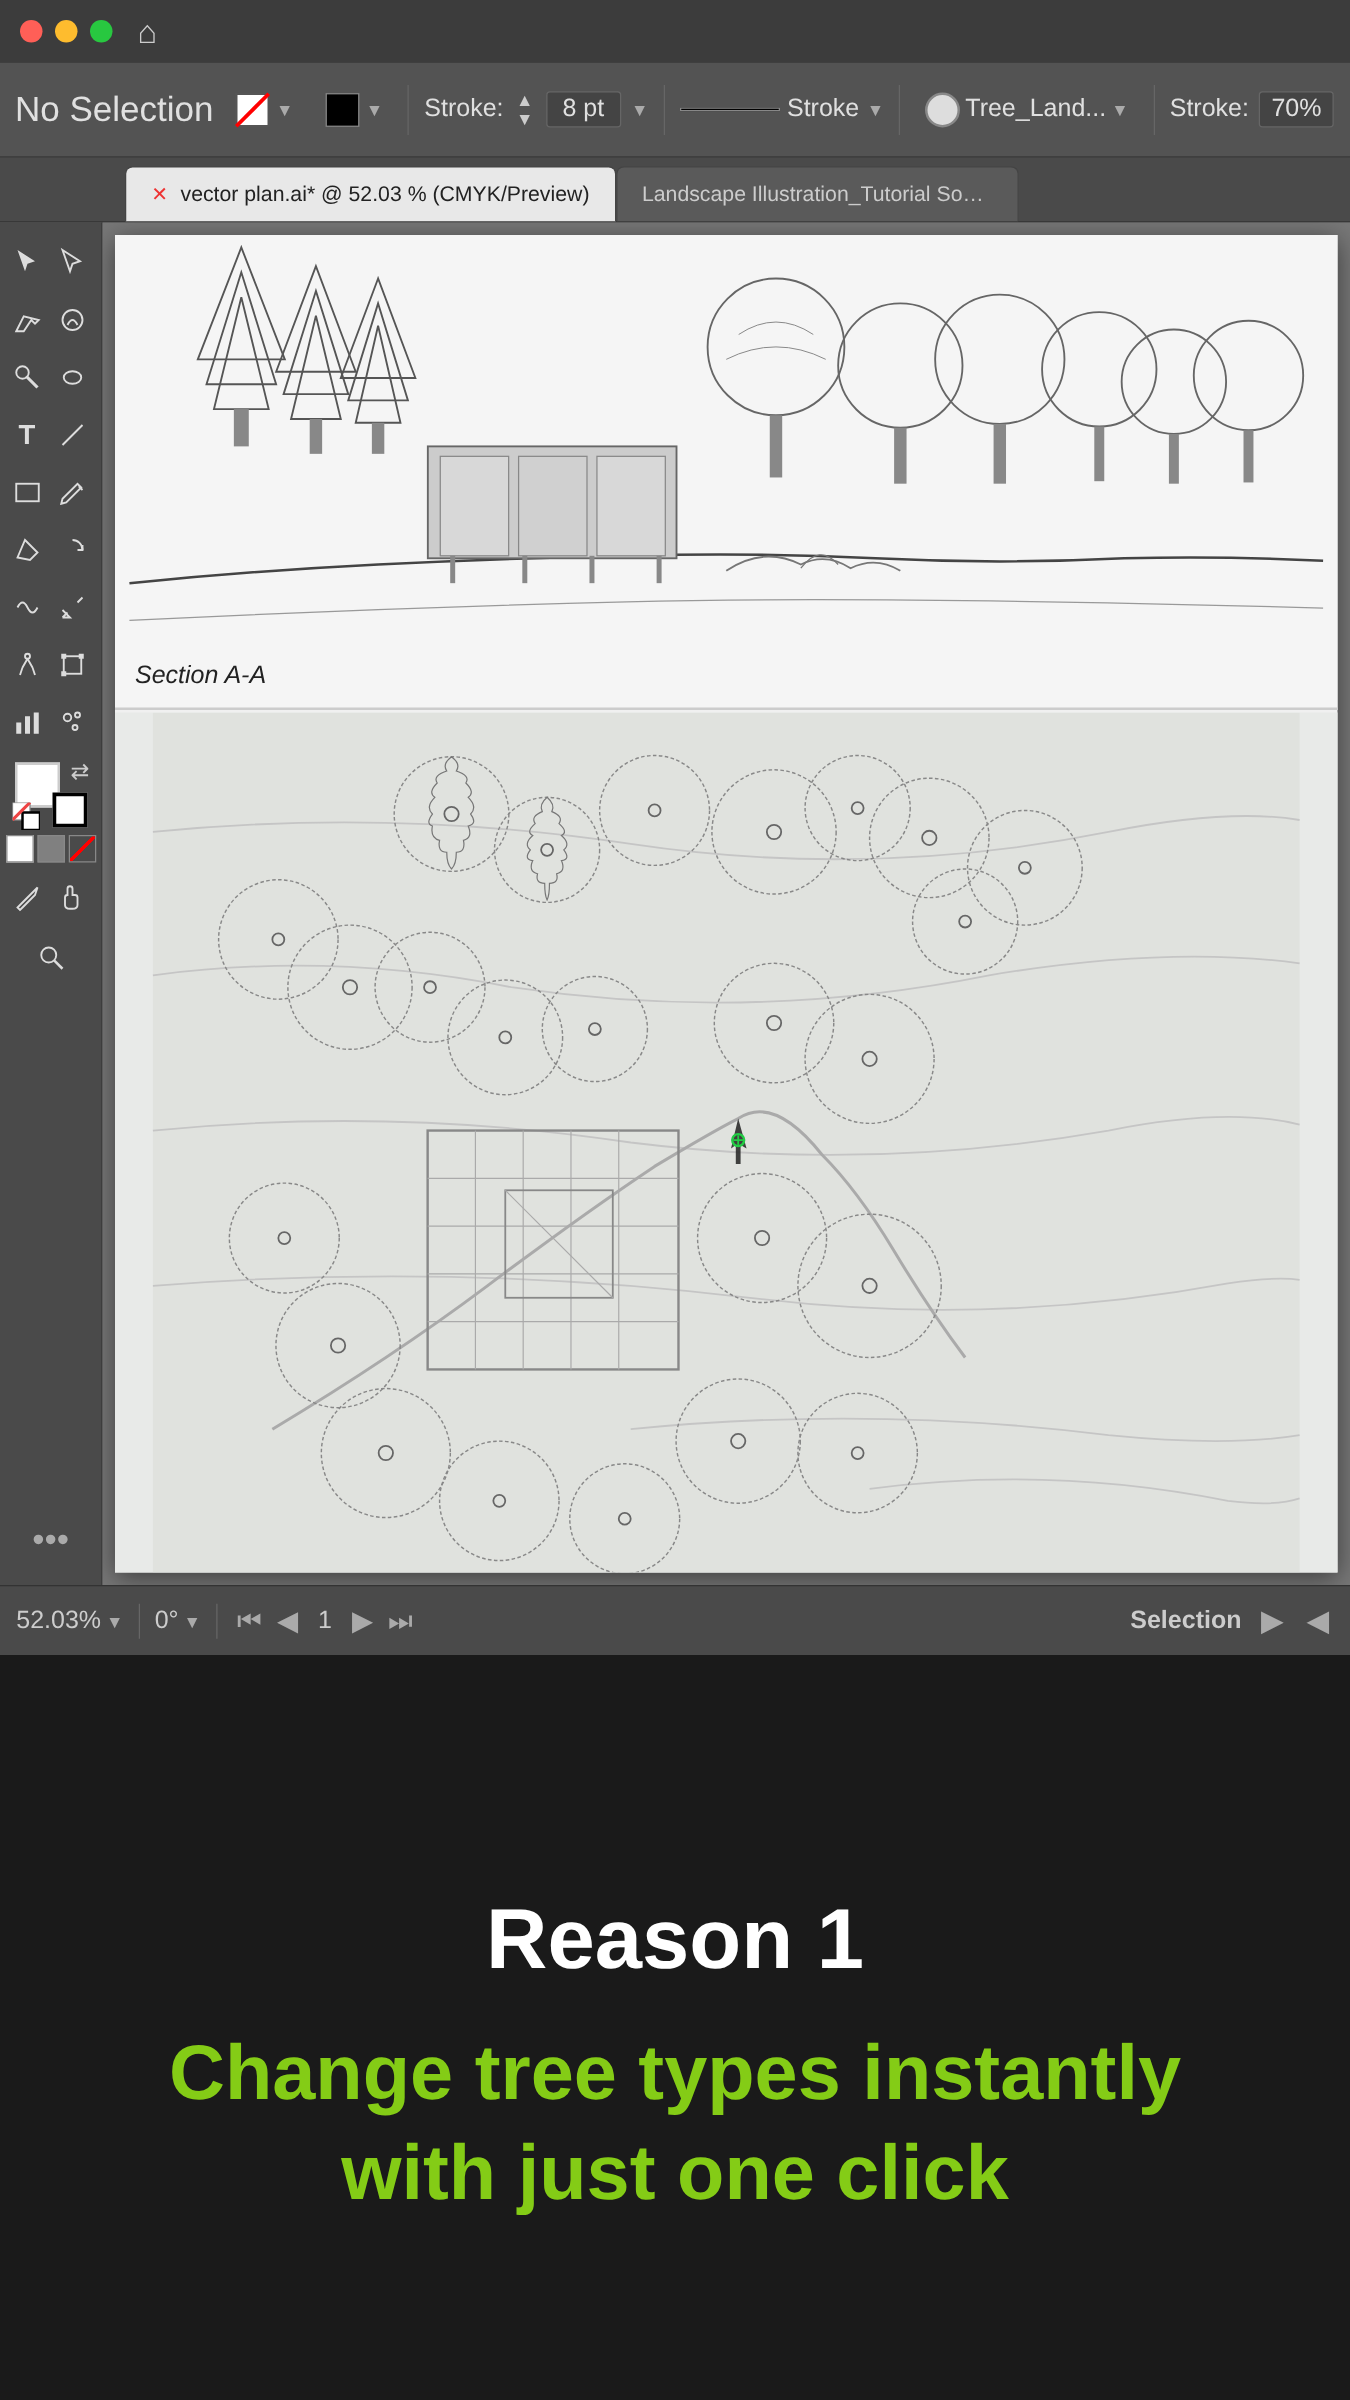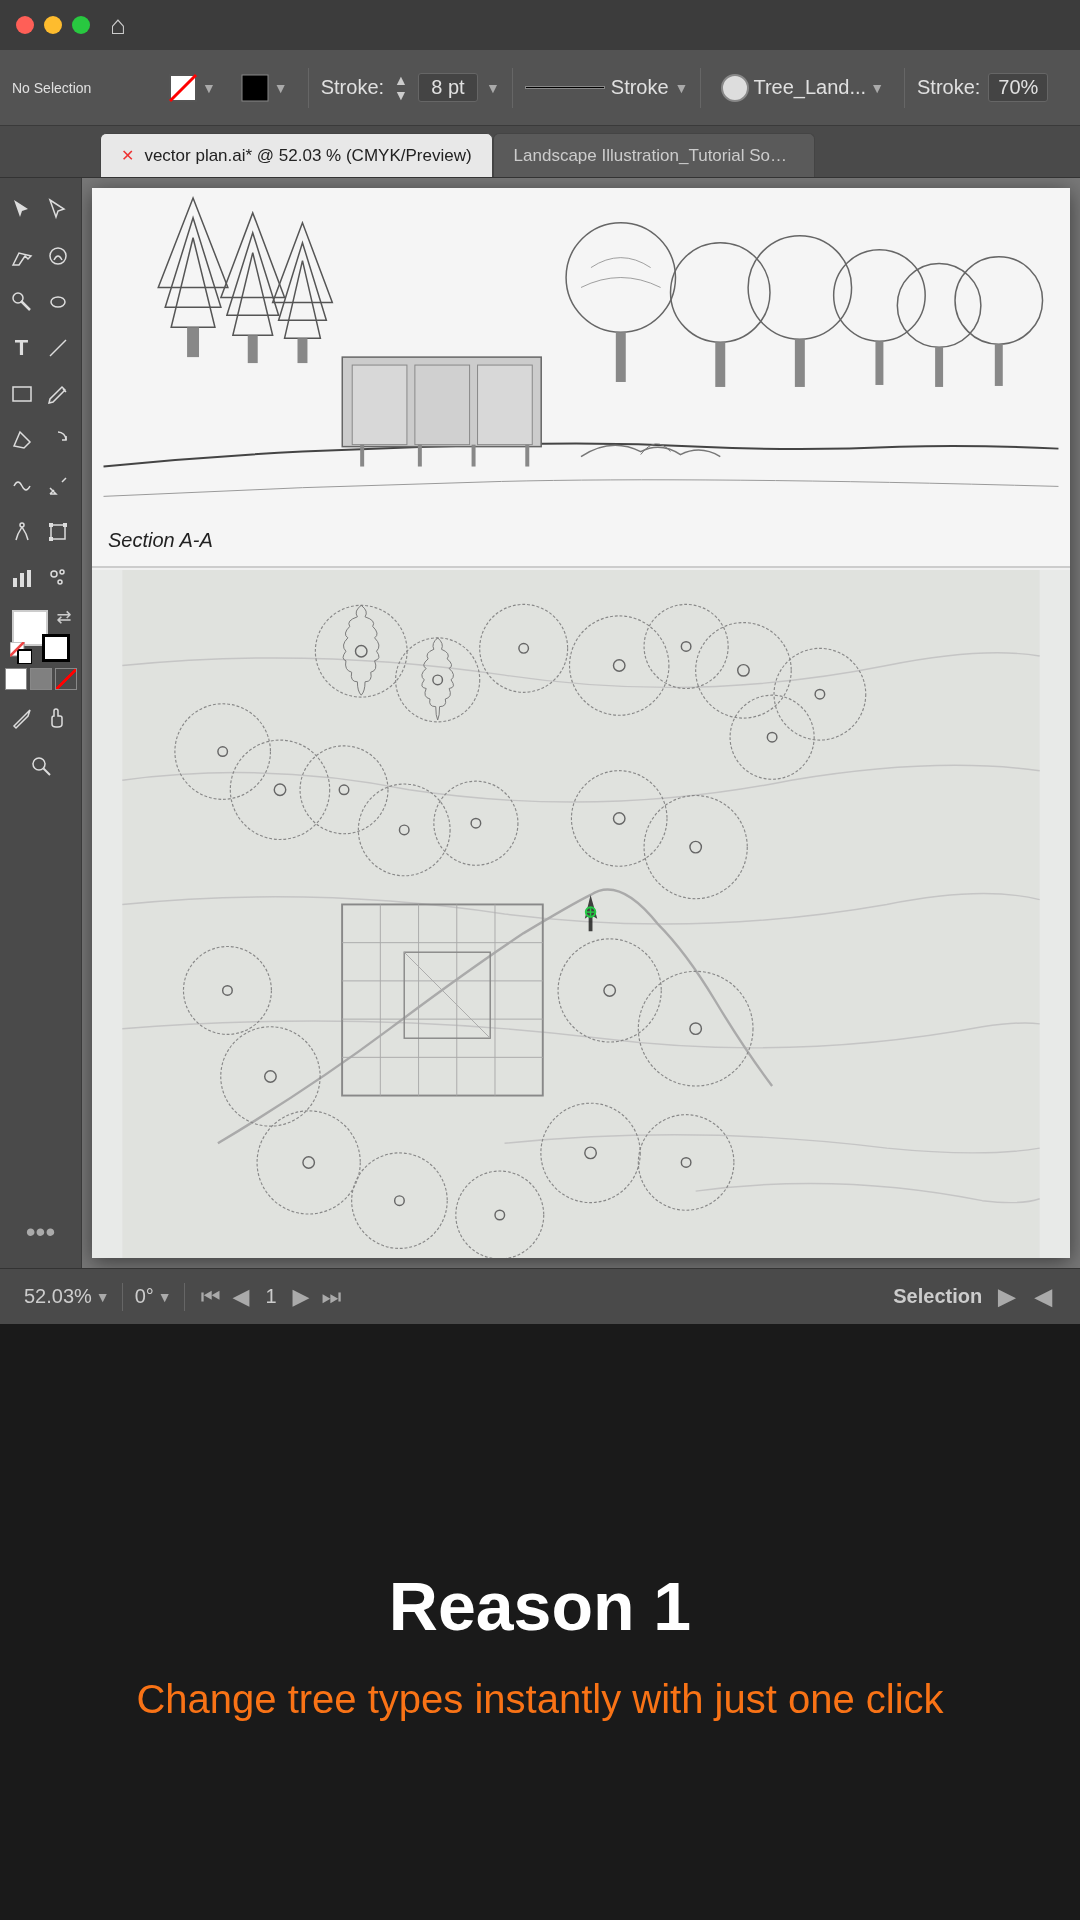--- a/index.html
+++ b/index.html
@@ -75,21 +75,21 @@
     .tb-stroke-line {
       display: flex;
       align-items: center;
       gap: 6px;
     }
     .dropdown-arrow {
       font-size: 14px;
       color: #aaa;
     }
     .no-selection-label {
-      font-size: 14px;
+      font-size: 28px;
       color: #e0e0e0;
       min-width: 140px;
     }
 
     
     #tabs {
       width: 100%;
       height: 52px;
       background: #4a4a4a;
       display: flex;
@@ -246,21 +246,21 @@
       overflow: hidden;
     }
 
     
     #status-bar {
       width: 100%;
       height: 56px;
       background: #4a4a4a;
       display: flex;
       align-items: center;
-      padding: 0 24px;
+      padding: 0 13px;
       gap: 12px;
       border-top: 1px solid #333;
     }
     .status-item {
       display: flex;
       align-items: center;
       gap: 4px;
       color: #ccc;
       font-size: 20px;
     }
@@ -291,23 +291,23 @@
       text-align: center;
       gap: 30px;
     }
     .reason-title {
       font-size: 68px;
       font-weight: 700;
       color: #ffffff;
       line-height: 1.1;
     }
     .reason-subtitle {
-      font-size: 40px;
-      font-weight: 400;
-      color: #f97316;
+      font-size: 62px;
+      font-weight: 700;
+      color: #84cc16;
       line-height: 1.3;
       max-width: 860px;
     }
   </style>
 </head>
 <body>
 
 <div id="titlebar">
   <span class="traffic-light tl-red"></span>
   <span class="traffic-light tl-yellow"></span>

